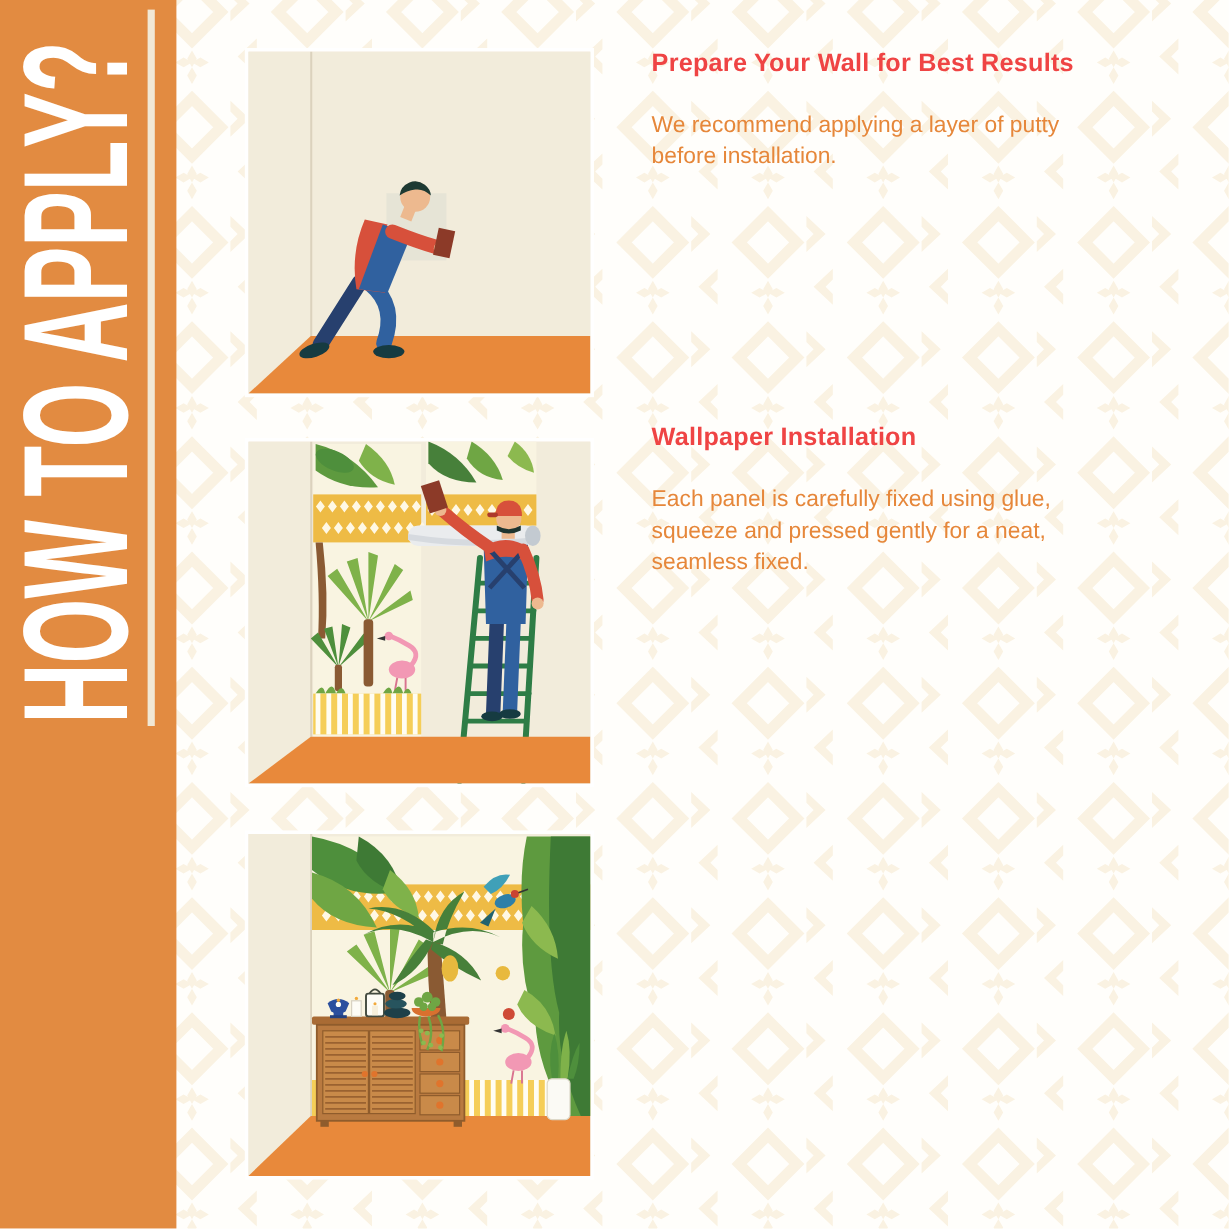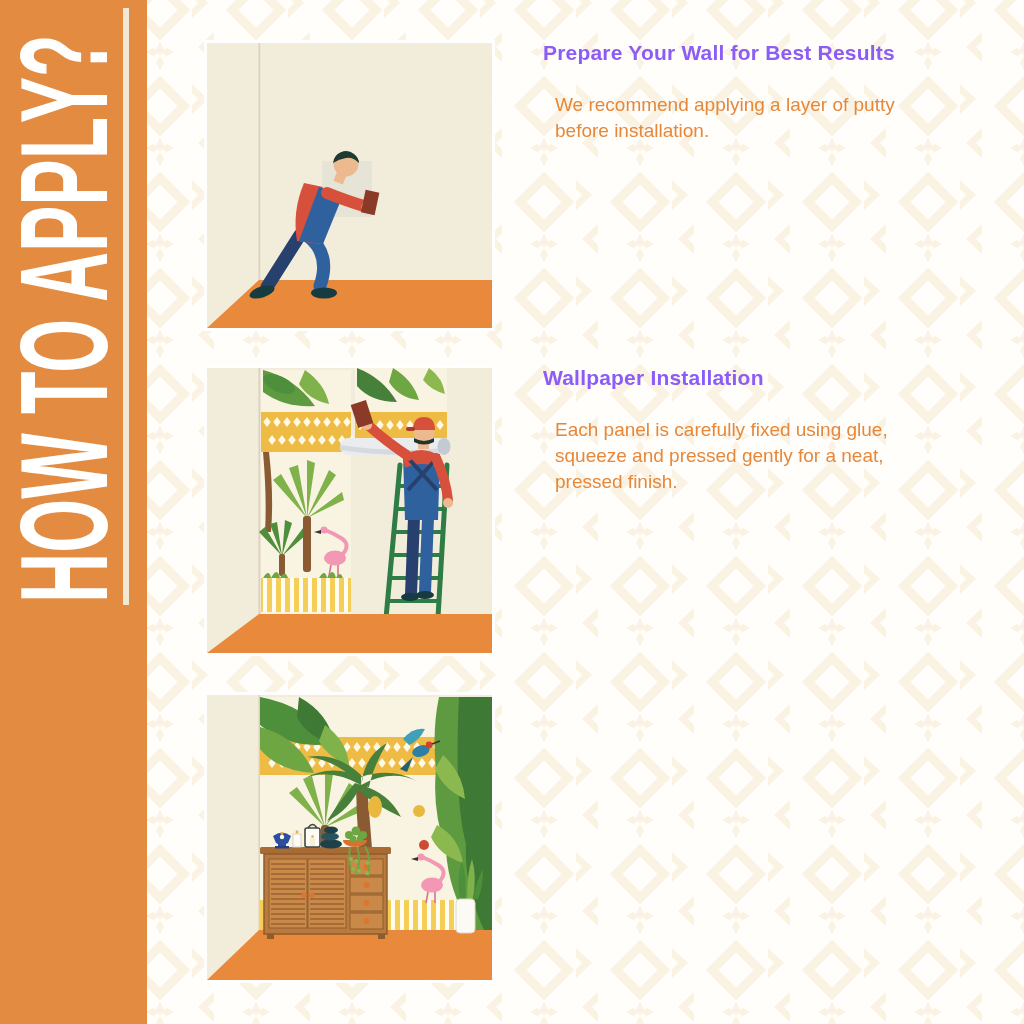--- a/index.html
+++ b/index.html
@@ -16,23 +16,23 @@
     transform-origin:0 0;transform:rotate(-90deg) scaleX(0.56);
     font-size:124px;line-height:0.95;font-weight:700;color:#ffffff;
     white-space:nowrap;letter-spacing:0px;
   }
   
   .panel{position:absolute;left:207px;width:285px;height:285px;z-index:2;box-shadow:0 0 0 3px rgba(255,255,255,.95);background:#f2ecdb;}
   .panel svg{display:block;width:285px;height:285px;}
   #panel1{top:43px;} #panel2{top:368px;} #panel3{top:695px;}
   
   .copy{position:absolute;left:543px;width:392px;color:#e6873a;z-index:2;}
-  #copy1{top:40px;} #copy2{top:365px;}
-  .copy h2{margin:0 0 26px 0;font-size:21px;line-height:26px;font-weight:700;color:#8b5cf6;letter-spacing:.2px;}
-  .copy p{margin:12px;font-size:19px;line-height:26px;font-weight:400;}
+  #copy1{top:40px;} #copy2{top:352px;}
+  .copy h2{margin:0 0 26px 0;font-size:21px;line-height:26px;font-weight:700;color:#ef4444;letter-spacing:.2px;}
+  .copy p{margin:0;font-size:19px;line-height:26px;font-weight:400;}
 </style>
 </head>
 <body>
 
 <div class="stage">
 
   <svg class="bg" id="bg-pattern" width="1024" height="1024">
       <g transform="translate(130 -20)">
         <path d="M30 6 L54 30 L30 54 L6 30 Z" fill="none" stroke="#FAF2E2" stroke-width="9"></path>
         <path d="M62 8 l16 15 -16 15 v-9 l6 -6 -6 -6 z" fill="#FAF2E2"></path>
@@ -922,16 +922,16 @@
     </svg>
   </figure>
 
   <section class="copy" id="copy1">
     <h2>Prepare Your Wall for Best Results</h2>
     <p>We recommend applying a layer of putty before installation.</p>
   </section>
 
   <section class="copy" id="copy2">
     <h2>Wallpaper Installation</h2>
-    <p>Each panel is carefully fixed using glue, squeeze and pressed gently for a neat, pressed finish.</p>
+    <p>Each panel is carefully fixed using glue, squeeze and pressed gently for a neat, seamless fixed.</p>
   </section>
 
 </div>
 
 </body></html>

